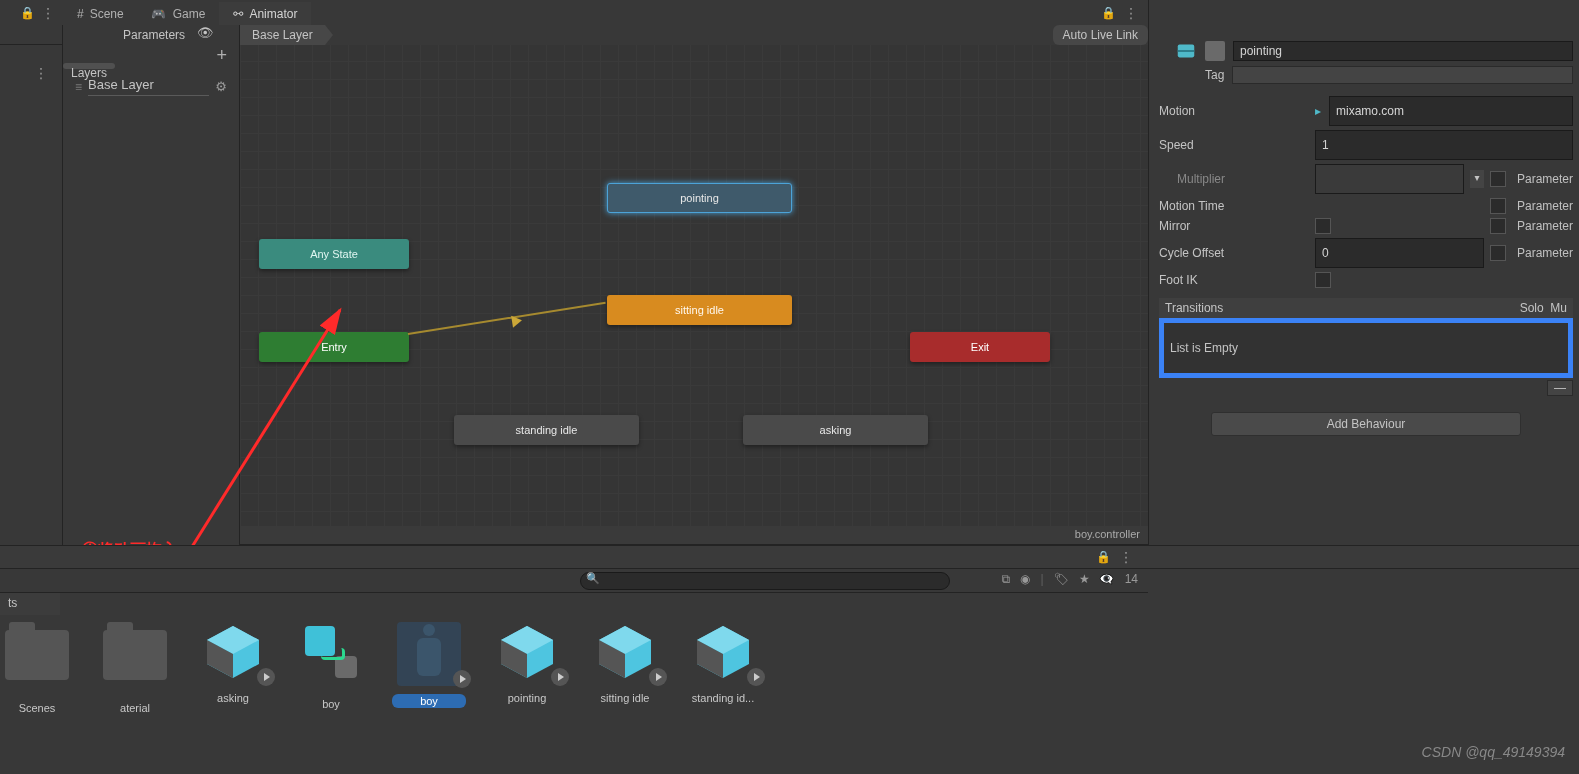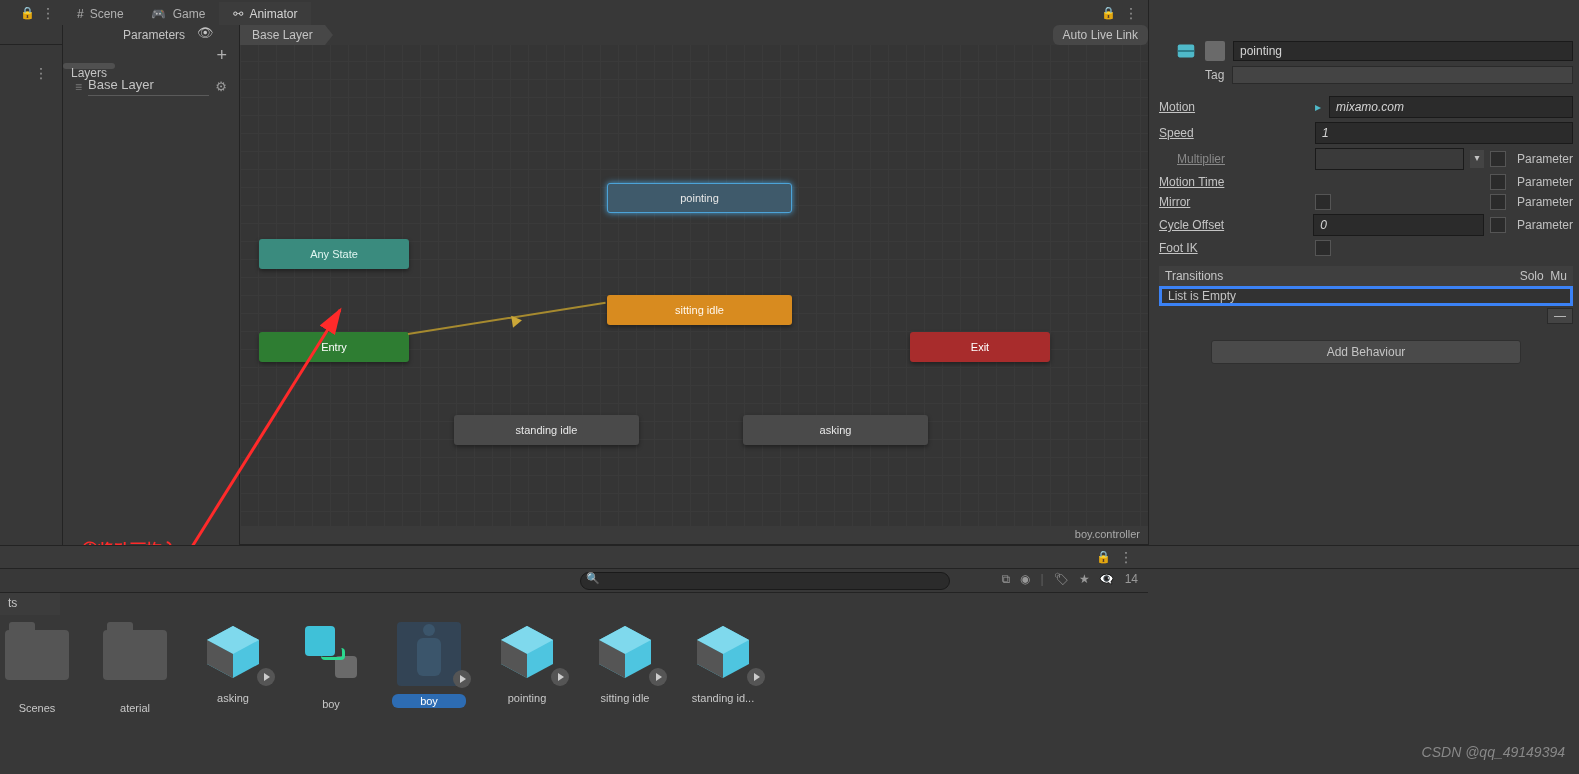--- a/index.html
+++ b/index.html
@@ -62,29 +62,29 @@
   
   .inspector { position:absolute; left:1148px; top:0; right:0; height:545px; background:#383838; border-left:1px solid #232323; }
   .insp-body { padding:6px 6px 6px 10px; margin-top:30px; }
   .insp-name-row { display:flex; align-items:center; gap:8px; margin:4px 0 4px 16px; }
   .doc-ic { width:20px;height:20px;background:#6a6a6a;border-radius:2px; }
   .insp-name-input { flex:1; background:#2b2b2b; border:1px solid #1a1a1a; color:#d4d4d4; padding:2px 6px; font-size:12px; }
   .anim-ic { width:22px; height:22px; }
   .tag-row { display:flex; gap:8px; margin:4px 0 10px 46px; align-items:center; }
   .tag-field { flex:1; height:18px; background:#444; border:1px solid #2a2a2a; }
   .prop-row { display:flex; align-items:center; padding:2px 0; gap:6px; }
-  .prop-label { width:150px; font-size:12px; color:#c4c4c4;text-decoration:underline; }
+  .prop-label { width:150px; font-size:12px; color:#c4c4c4; }
   .prop-label.indent { padding-left:18px; color:#888; }
-  .prop-val { flex:1; background:#2b2b2b; border:1px solid #1a1a1a; color:#d4d4d4; padding:0 6px; font-size:12px; height:22px;font-style:italic; }
+  .prop-val { flex:1; background:#2b2b2b; border:1px solid #1a1a1a; color:#d4d4d4; padding:0 6px; font-size:12px; height:30px; }
   .prop-dd { width:14px; text-align:center; background:#444; height:18px; line-height:16px; font-size:10px; cursor:pointer; }
   .prop-check { width:16px;height:16px;background:#2b2b2b;border:1px solid #555;display:inline-block;text-align:center;line-height:14px;font-size:11px;color:#ddd;cursor:pointer; }
   .param-lbl { font-size:12px; margin-left:5px; color:#c0c0c0; }
   .trans-header { background:#3f3f3f; padding:3px 6px; margin-top:8px; display:flex; font-size:12px; }
   .trans-header .tl { flex:1; }
-  .trans-empty { background:#323232; padding:0 6px; font-size:12px; border:3px solid #3b82f6; }
+  .trans-empty { background:#323232; padding:18px 6px; font-size:12px; border:5px solid #3b82f6; }
   .trans-minus { text-align:right; margin:2px 0; }
   .minus-btn { display:inline-block; width:26px; height:16px; background:#444; border:1px solid #2a2a2a; text-align:center; line-height:14px; cursor:pointer; }
   .add-behav { margin:16px auto 0 auto; width:310px; padding:4px; background:#4a4a4a; border:1px solid #2f2f2f; border-radius:3px; text-align:center; font-size:12px; cursor:pointer; }
 
   
   .proj-bar { position:absolute; left:0; top:545px; right:0; height:24px; background:#3a3a3a; border-top:1px solid #232323; border-bottom:1px solid #232323; display:flex; align-items:center; }
   .proj-dock { position:absolute; right:446px; top:-1px; display:flex; gap:8px; align-items:center; height:24px; color:#999; }
   .proj-toolbar { position:absolute; left:0; top:569px; width:1148px; height:24px; background:#383838; display:flex; align-items:center; border-bottom:1px solid #232323; }
   .proj-search { margin-left:580px; width:370px; height:18px; background:#2b2b2b; border:1px solid #1a1a1a; border-radius:10px; color:#bbb; padding:1px 18px; font-size:11px; }
   .proj-search-ic { position:absolute; left:586px; top:3px; font-size:11px; color:#888; }

